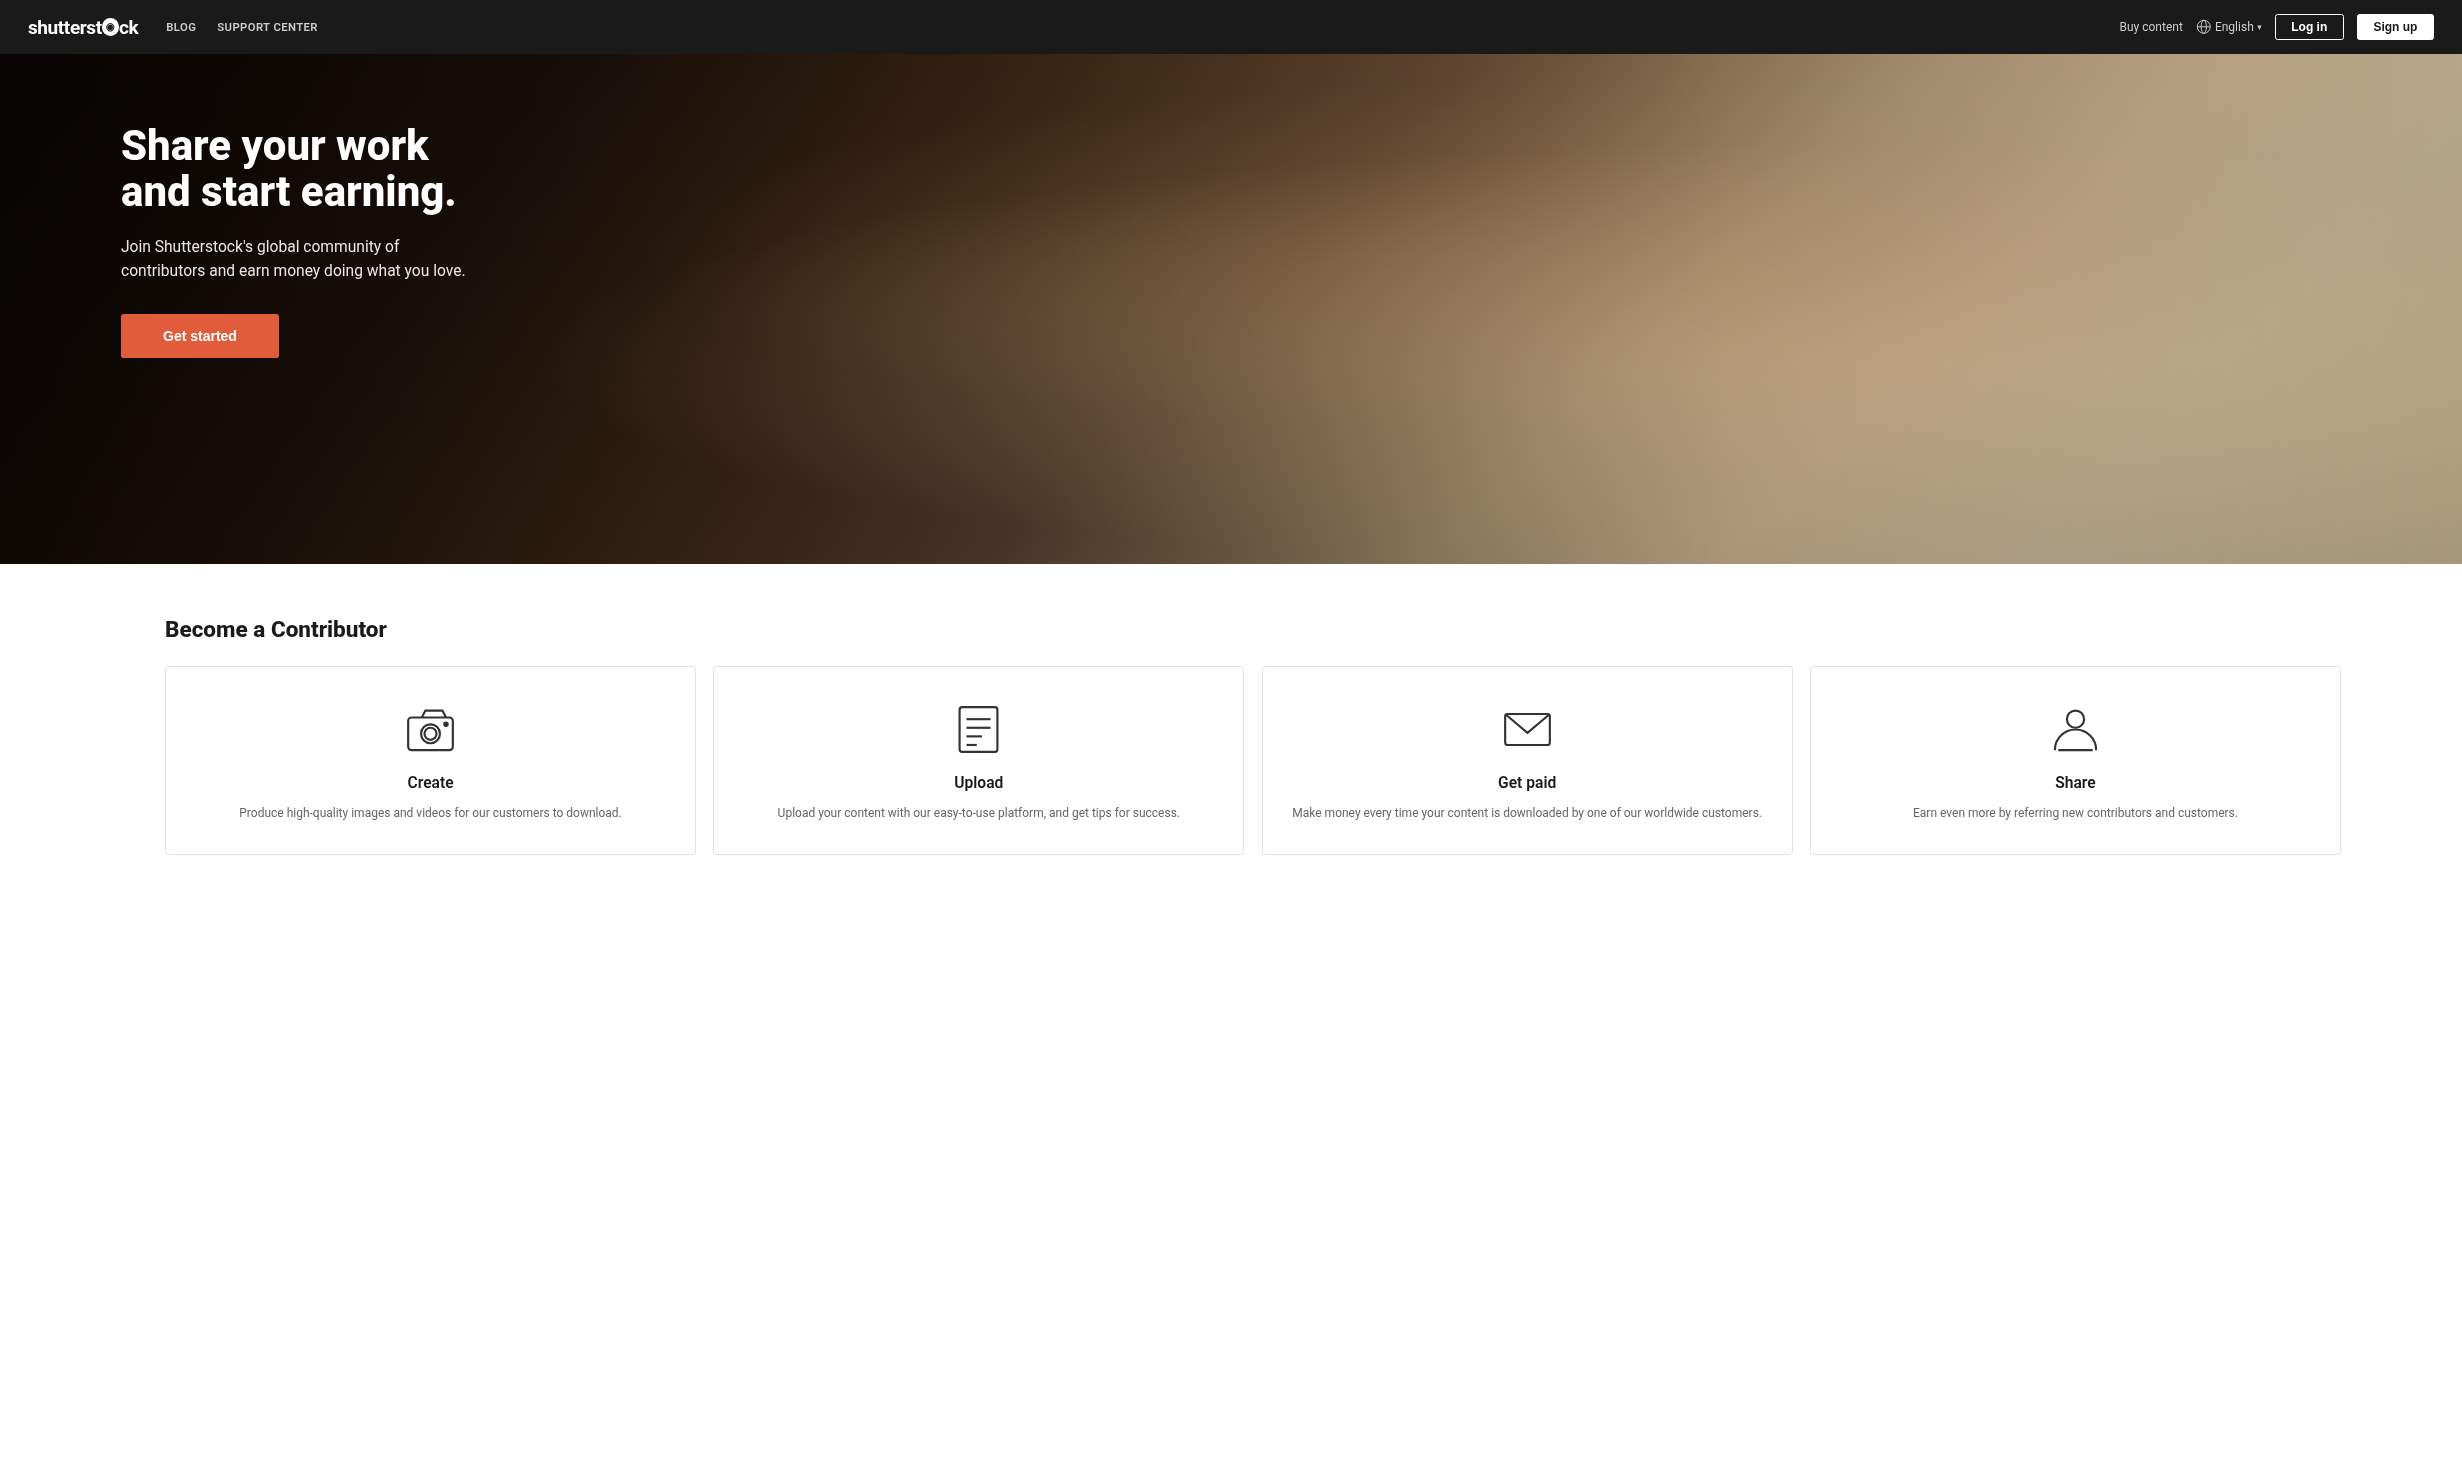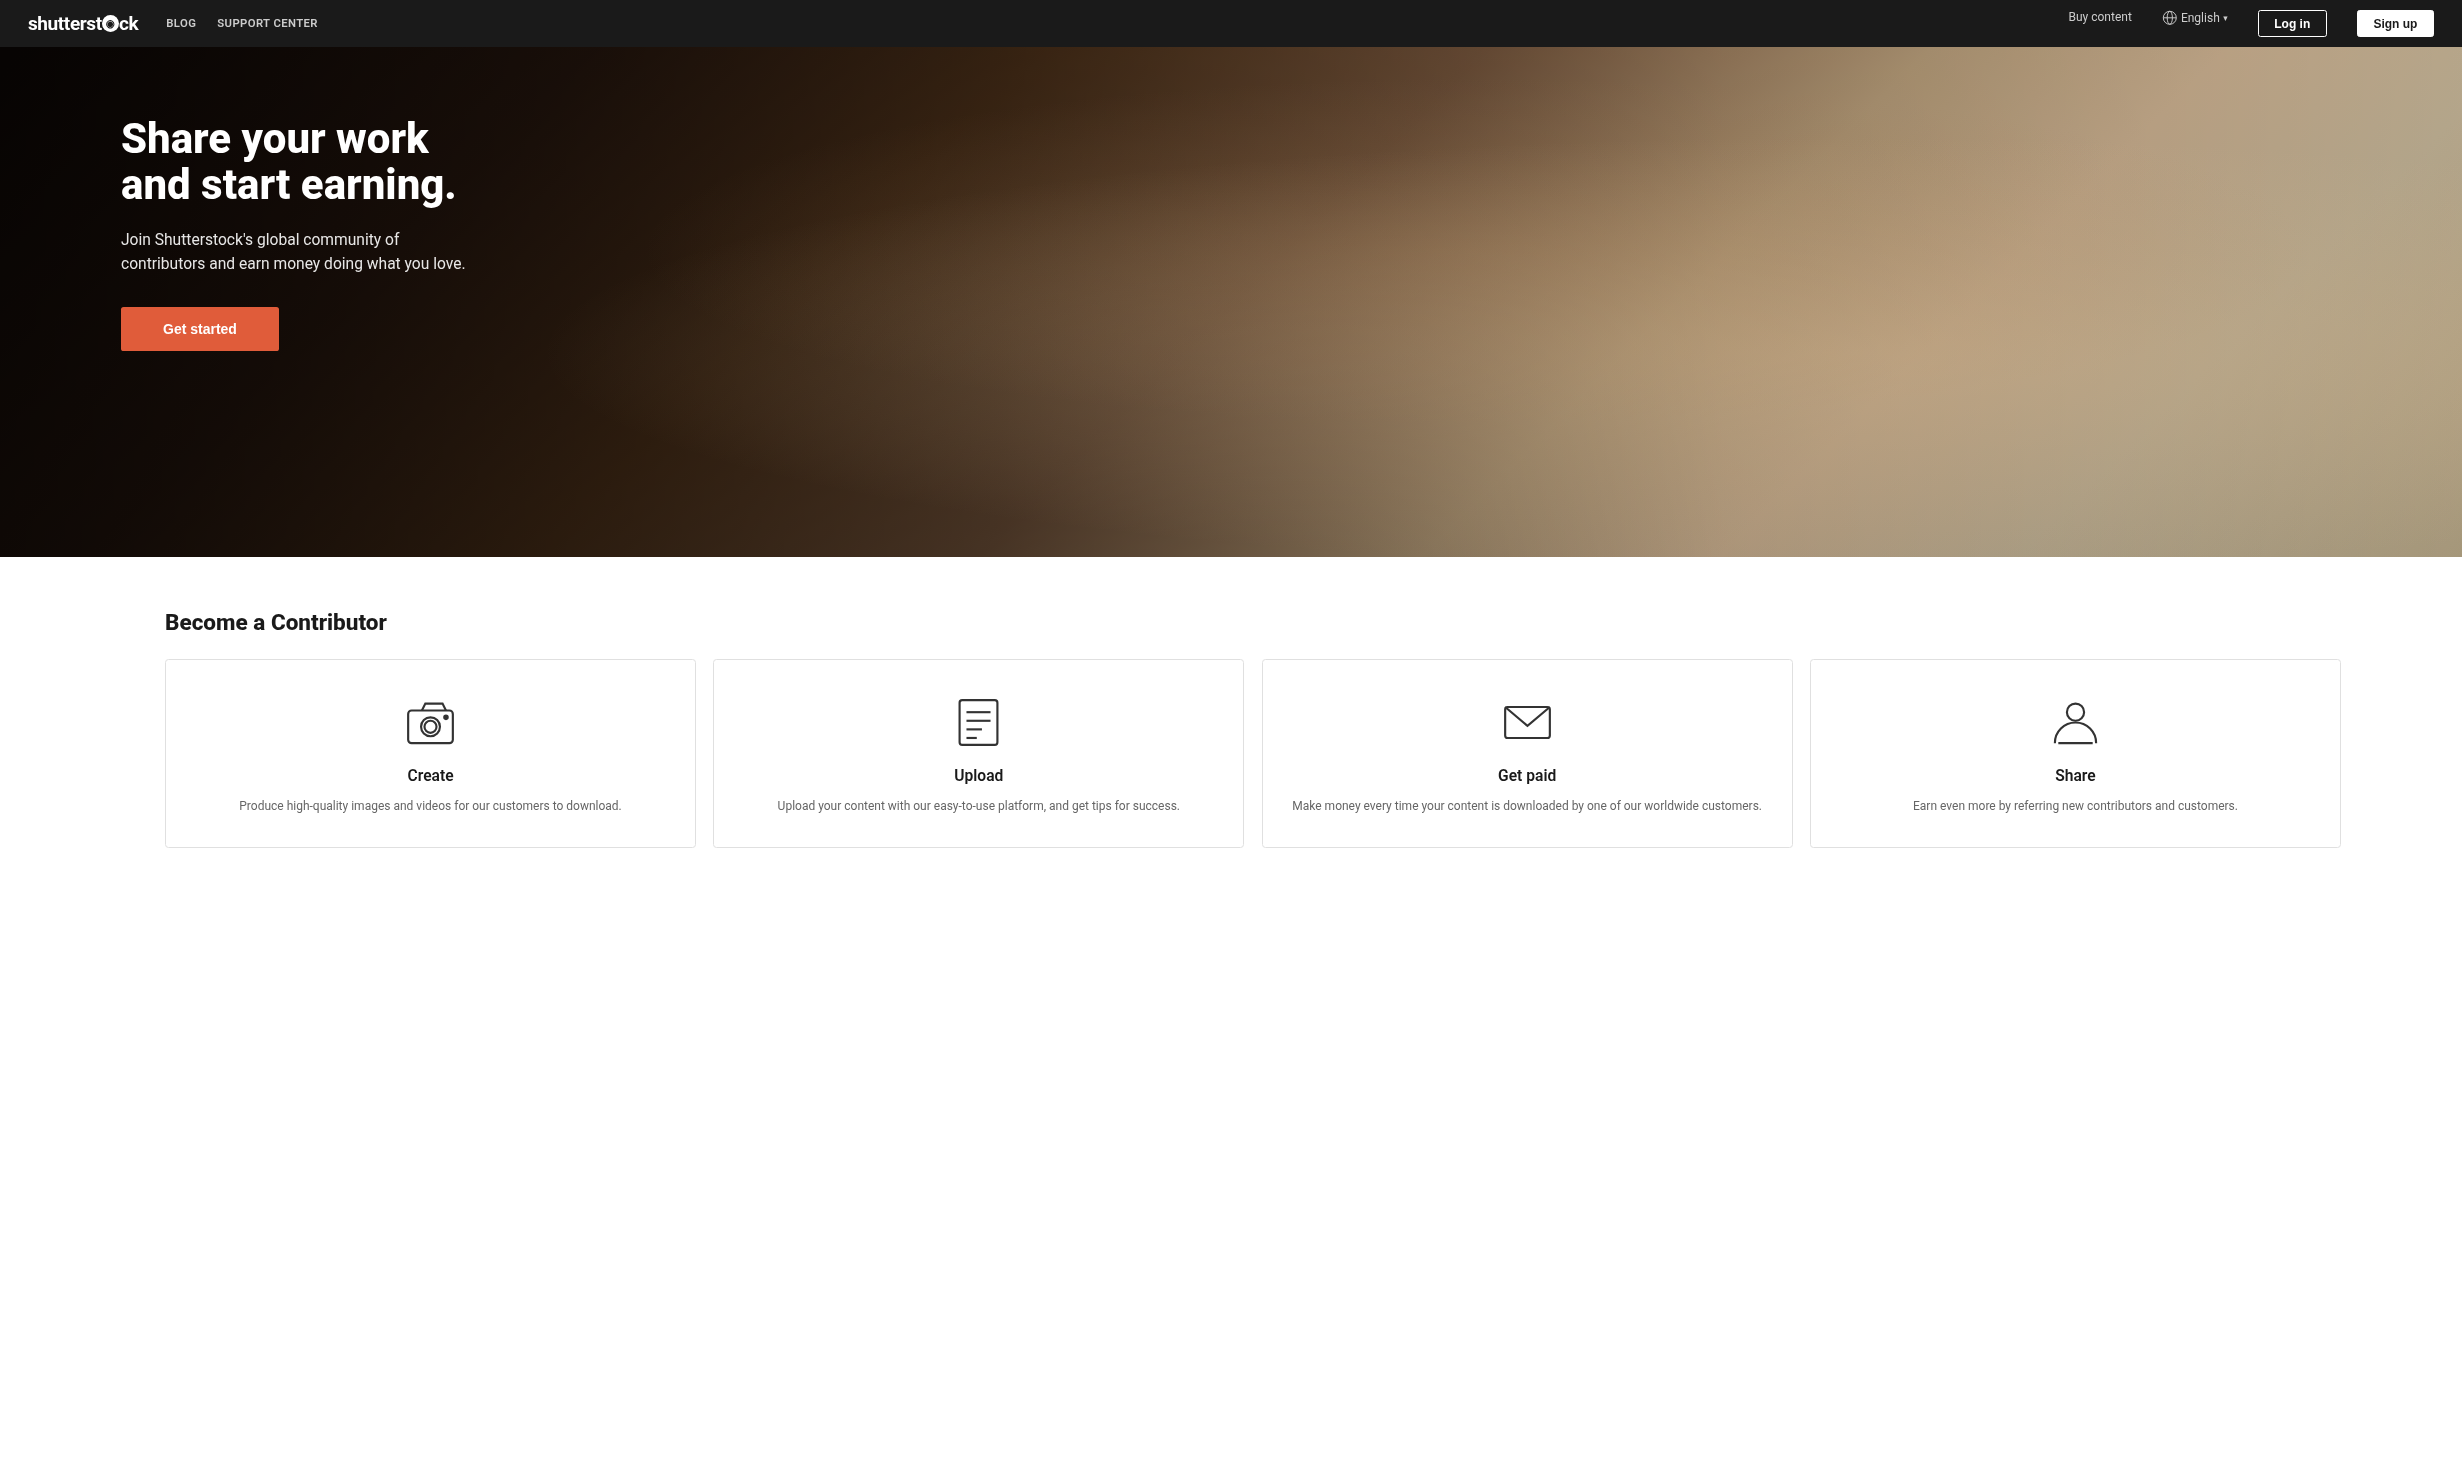--- a/index.html
+++ b/index.html
@@ -3,21 +3,21 @@
   <meta charset="utf-8">
   <style>
     * { margin: 0; padding: 0; box-sizing: border-box; }
     body { font-family: -apple-system, BlinkMacSystemFont, 'Segoe UI', Roboto, sans-serif; background: #fff; }
 
     
     .navbar {
       display: flex;
       align-items: center;
       padding: 0 28px;
-      height: 47px;
+      height: 54px;
       background: #1a1a1a;
       position: relative;
       z-index: 10;
     }
     .navbar-logo {
       display: flex;
       align-items: center;
       margin-right: 28px;
     }
     .nav-links {
@@ -29,22 +29,22 @@
       color: #ccc;
       font-size: 11.3px;
       font-weight: 600;
       letter-spacing: 0.4px;
       text-transform: uppercase;
       text-decoration: none;
       cursor: pointer;
     }
     .nav-right {
       display: flex;
-      align-items: flex-start;
-      gap: 30px;
+      align-items: center;
+      gap: 13px;
     }
     .buy-content {
       color: #ccc;
       font-size: 12px;
       cursor: pointer;
     }
     .lang-selector {
       display: flex;
       align-items: center;
       gap: 3.5px;

